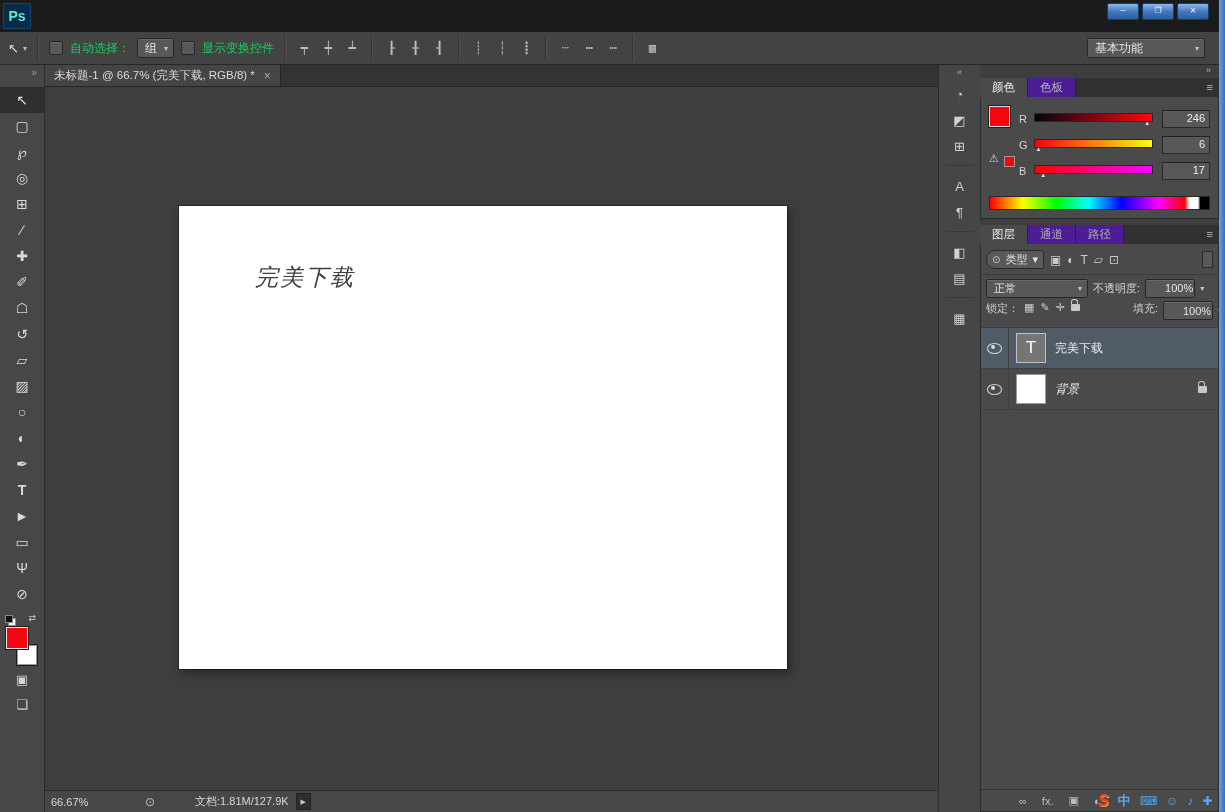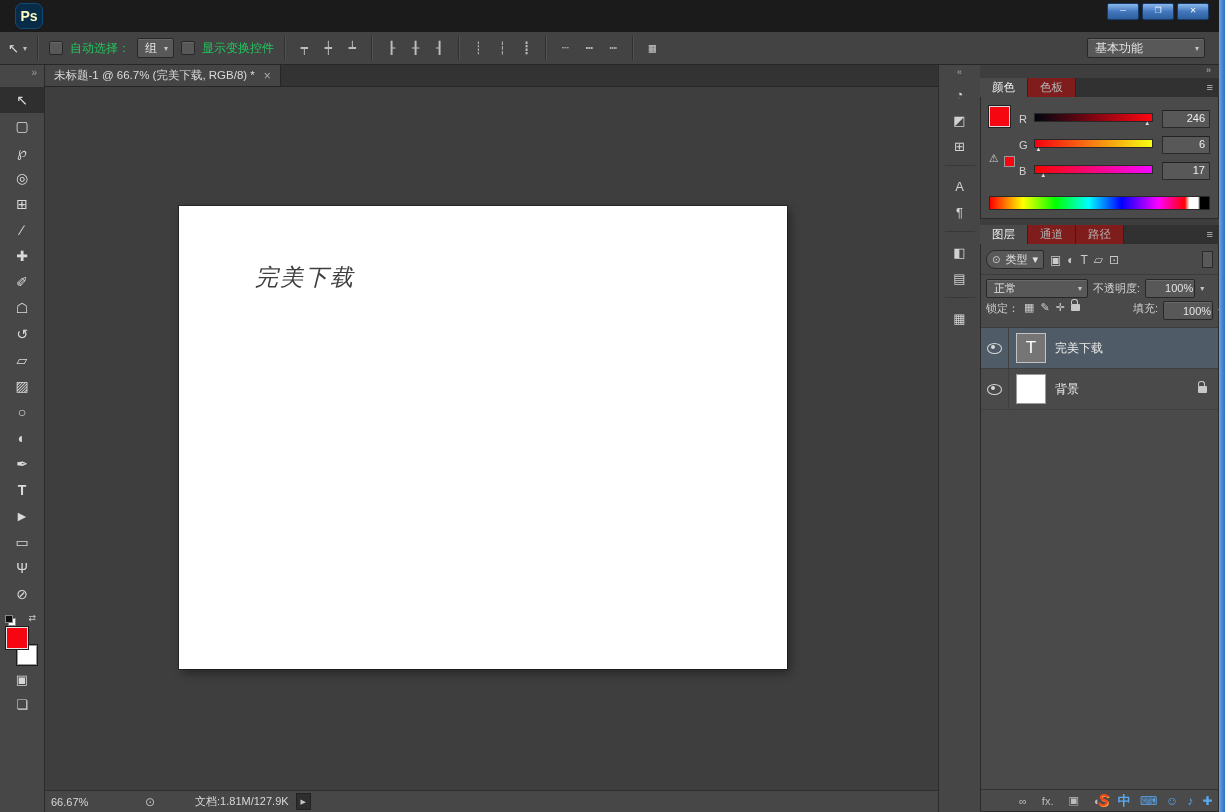--- a/index.html
+++ b/index.html
@@ -1,21 +1,21 @@
 <!DOCTYPE html>
 <html><head>
 <meta charset="utf-8">
 <style>
   html,body{margin:0;padding:0}
   body{position:relative;width:1225px;height:812px;overflow:hidden;background:#3e3e3e;
        font-family:"Liberation Sans","DejaVu Sans",sans-serif;color:#ccc;}
   
   .titlebar{position:absolute;left:0;top:0;width:1225px;height:32px;background:#1b1b1b;display:flex;align-items:center}
-  .ps-logo{width:26px;height:24px;margin-left:15px;background:#082b48;color:#fef9c3;font-weight:bold;font-size:14px;
-           display:flex;align-items:center;justify-content:center;border-radius:7px;border:1px solid #0e4a78}
+  .ps-logo{width:26px;height:24px;margin-left:3px;background:#082b48;color:#5eead4;font-weight:bold;font-size:14px;
+           display:flex;align-items:center;justify-content:center;border-radius:2px;border:1px solid #0e4a78}
   .menu{display:flex;margin-left:10px}
   .menu-item{padding:0 10px;font-size:12px;color:#d0d0d0;line-height:32px;cursor:default}
   .win-buttons{position:absolute;right:16px;top:3px;display:flex;gap:3px}
   .win-btn{width:30px;height:15px;background:linear-gradient(#8ab8ec,#4377bd 50%,#2d5f9e);border:1px solid #163c6d;
            border-radius:2px;color:#f2f7fd;font-size:8px;line-height:13px;text-align:center}
   
   .optionsbar{position:absolute;left:0;top:32px;width:1225px;height:33px;background:#434343;border-bottom:1px solid #272727;
               display:flex;align-items:center;box-sizing:border-box;padding:0 8px;gap:7px}
   .tool-preset{display:flex;align-items:center;gap:4px;font-size:13px;color:#e0e0e0}
   .tp-arrow{font-size:8px;color:#bbb}
@@ -60,21 +60,21 @@
   
   .mini-dock{position:absolute;left:938px;top:65px;width:42px;height:747px;background:#464646;border-left:1px solid #2c2c2c;
              display:flex;flex-direction:column;align-items:center;box-sizing:border-box}
   .mini-header{width:100%;text-align:center;padding:2px 0 4px;font-size:9px;color:#ababab}
   .mini-icon{width:28px;height:24px;display:flex;align-items:center;justify-content:center;font-size:13px;color:#d2d2d2;margin:1px 0}
   .mini-gap{width:30px;border-bottom:1px solid #383838;margin:6px 0 7px}
   
   .panels{position:absolute;left:980px;top:65px;width:239px;height:747px;background:#3e3e3e;display:flex;flex-direction:column;box-sizing:border-box}
   .dock-header{height:13px;text-align:right;padding-right:8px;font-size:9px;color:#b5b5b5}
   .panel-tabs{height:19px;background:#313131;display:flex;position:relative;flex-shrink:0}
-  .ptab{height:19px;line-height:19px;padding:0 12px;font-size:11.5px;color:#b2b2b2;background:#7f1d1d;border-right:1px solid #262626}
+  .ptab{height:19px;line-height:19px;padding:0 12px;font-size:11.5px;color:#b2b2b2;background:#4c1d95;border-right:1px solid #262626}
   .ptab.active{background:#4a4a4a;color:#e9e9e9}
   .panel-menu{position:absolute;right:6px;top:3px;font-size:11px;color:#c2c2c2}
   .color-panel{background:#4a4a4a;border:1px solid #2a2a2a;border-top:none;padding:9px 8px 8px;flex-shrink:0}
   .color-body{display:flex}
   .color-left{width:30px;position:relative;height:84px}
   .fg-chip{width:19px;height:19px;border:1px solid #dadada;outline:1px solid #222}
   .gamut-warning{position:absolute;left:0;top:46px;font-size:11px;color:#ccc}
   .gamut-chip{position:absolute;left:15px;top:50px;width:9px;height:9px;border:1px solid #999}
   .color-right{flex:1}
   .chan-row{display:flex;align-items:center;height:26px}
@@ -103,21 +103,21 @@
   .layer-list{flex:1;min-height:0}
   .layer-row{height:40px;display:flex;align-items:center;border-bottom:1px solid #3f3f3f;position:relative}
   .layer-row.selected{background:#4f5b66}
   .eye-cell{width:28px;height:40px;display:flex;align-items:center;justify-content:center;border-right:1px solid #3f3f3f;box-sizing:border-box}
   .eye-icon{display:inline-block;width:13px;height:9px;border-radius:50%;border:1.5px solid #d8d8d8;position:relative}
   .eye-icon::after{content:'';position:absolute;width:4px;height:4px;border-radius:50%;background:#d8d8d8;top:1px;left:3px}
   .layer-thumb{width:30px;height:30px;margin:0 9px 0 7px;display:flex;align-items:center;justify-content:center;box-sizing:border-box}
   .thumb-text{background:#757575;border:1px solid #c2c2c2;color:#fff;font-size:17px}
   .thumb-white{background:#fff;border:1px solid #9a9a9a}
   .layer-name{font-size:12px;color:#e9e9e9}
-  .layer-name.italic{}
+  .layer-name.italic{font-style:italic}
   .lock-icon{display:inline-block;width:9px;height:7px;background:#c8c8c8;position:relative;border-radius:1px}
   .lock-icon::before{content:'';position:absolute;width:5px;height:4px;border:1.5px solid #c8c8c8;border-bottom:none;
                      border-radius:3px 3px 0 0;top:-5px;left:0}
   .layer-lock{position:absolute;right:11px;top:17px}
   .panel-bottom{height:21px;border-top:1px solid #333;display:flex;align-items:center;gap:15px;padding-left:38px;
                 font-size:11px;color:#bcbcbc;flex-shrink:0}
   
   .ime-bar{position:absolute;left:1098px;top:791px;height:20px;display:flex;align-items:center;gap:9px;z-index:6}
   .sogou-logo{font-weight:bold;font-style:italic;font-size:16px;color:#ee4423;text-shadow:1px 1px 0 #ff9d2e}
   .ime-lang{font-size:13px;color:#59a8f2;font-weight:bold}

